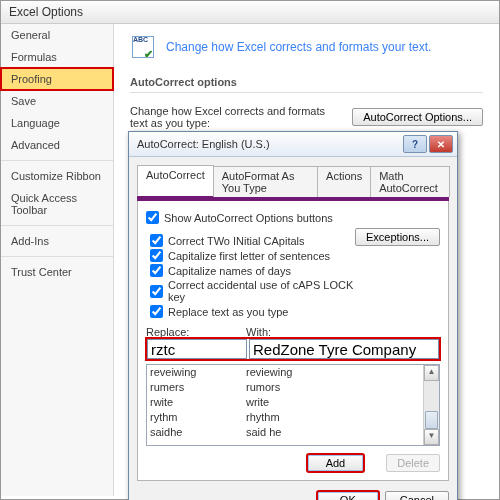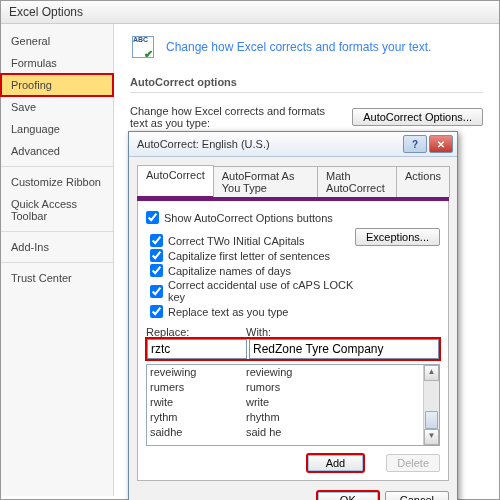--- a/index.html
+++ b/index.html
@@ -27,21 +27,21 @@
     font-size: 12px;
   }
   .opt-body {
     display: flex;
     height: calc(100% - 26px);
   }
   .sidebar {
     width: 112px;
     border-right: 1px solid #d9d9d9;
     background: #f7f7f7;
-    padding-top: 6px;
+    padding-top: 0;
   }
   .sidebar .item {
     padding: 5px 10px;
     font-size: 11px;
     color: #444;
     cursor: pointer;
   }
   .sidebar .sep {
     border-top: 1px solid #ddd;
     margin: 4px 0;
@@ -220,21 +220,21 @@
     font-size: 11px;
   }
   .replace-headers .col1 { width: 100px; }
   .replace-headers .col2 { flex:1; }
   .replace-inputs {
     display: flex;
     gap: 2px;
     padding: 1px;
   }
   .replace-inputs input {
-    font-size: 12px;
+    font-size: 15px;
     padding: 1px 3px;
     border: 1px solid #7a92ad;
     background: #fff;
     height: 16px;
   }
   .replace-inputs .in1 { width: 92px; }
   .replace-inputs .in2 { flex:1; min-width:0; }
   .list {
     border: 1px solid #9aa8b8;
     height: 80px;
@@ -335,22 +335,22 @@
     <div class="dlg-title">
       <span>AutoCorrect: English (U.S.)</span>
       <span class="spacer"></span>
       <span class="winbtn help">?</span>
       <span class="winbtn close">✕</span>
     </div>
     <div class="dlg-body">
       <div class="tabstrip">
         <div class="tab active">AutoCorrect</div>
         <div class="tab">AutoFormat As You Type</div>
+        <div class="tab">Actions</div>
         <div class="tab">Math AutoCorrect</div>
-        <div class="tab">Actions</div>
       </div>
       <div class="tabpanel">
 
         <div class="chkrow">
           <input type="checkbox" checked="" style="">
           <span>Show AutoCorrect Options buttons</span>
         </div>
 
         <div style="height:6px"></div>
 

